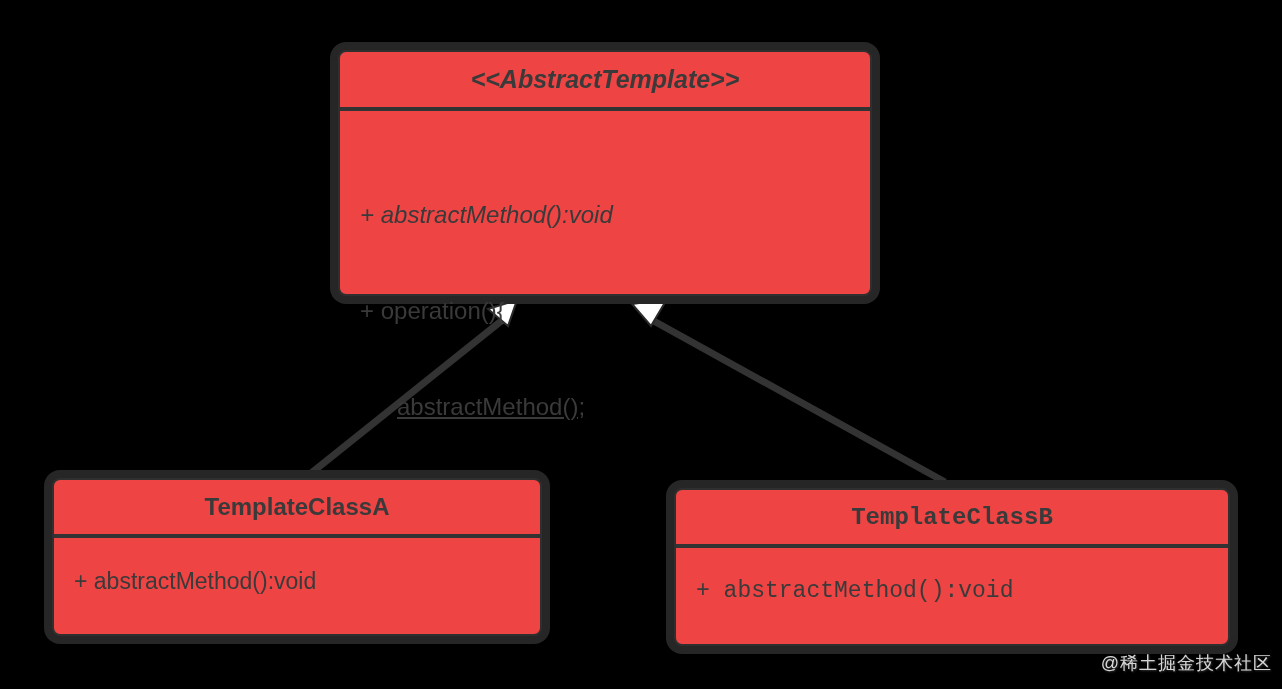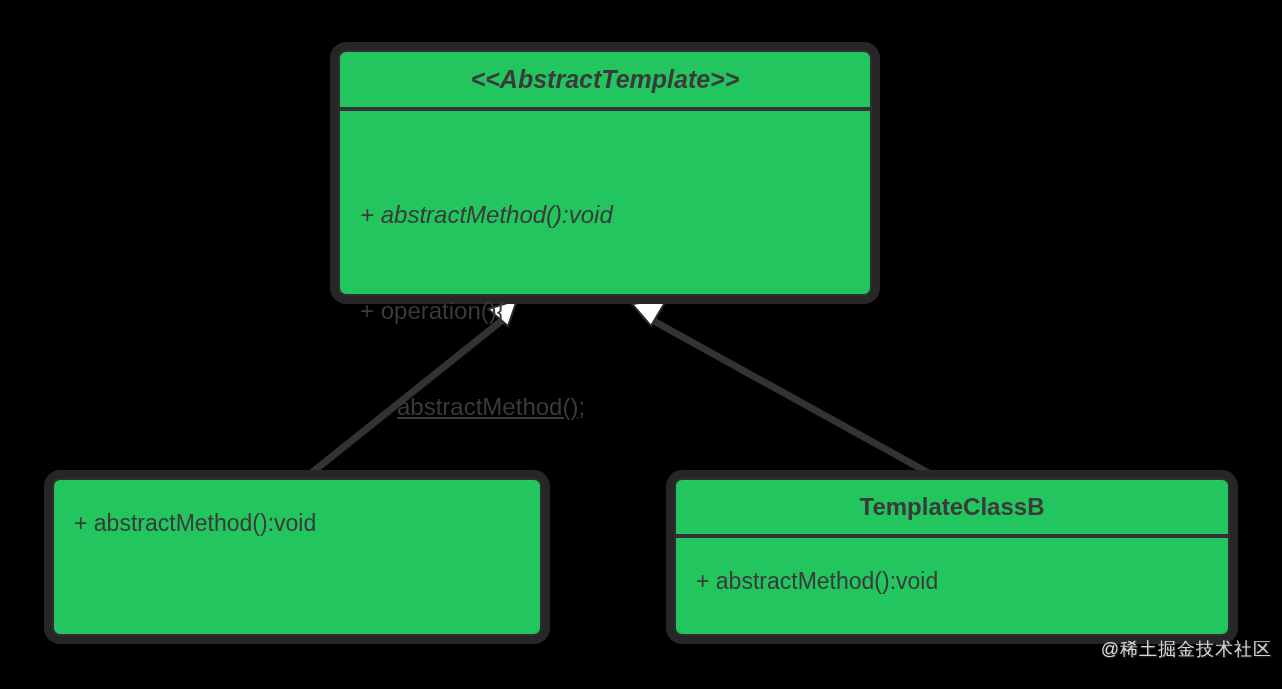--- a/index.html
+++ b/index.html
@@ -12,21 +12,21 @@
     width: 1282px;
     height: 689px;
     background: #000000;
     overflow: hidden;
     font-family: "Liberation Sans", "DejaVu Sans", sans-serif;
   }
 
   
   .uml-box {
     position: absolute;
-    background: #22c55e;
+    background: #ef4444;
     border: 2px solid #2f2f2f;
     border-radius: 8px;
     box-shadow: 0 0 0 8px #262626;
     box-sizing: border-box;
     color: #3a3a3a;
   }
   .uml-title {
     display: flex;
     align-items: center;
     justify-content: center;
@@ -52,36 +52,36 @@
   
   .subclass .uml-title { height: 54px; font-size: 24px; font-style: normal; }
   .subclass .uml-body {
     display: flex;
     align-items: center;
     padding-left: 20px;
     font-size: 23px;
     height: 92px;
   }
   #class-a-box { left: 52px;  top: 478px; width: 490px; height: 158px; }
-  #class-b-box { left: 674px; top: 478px; width: 556px; height: 158px; }
+  #class-b-box { left: 674px; top: 488px; width: 556px; height: 158px; font-family: Liberation Mono, monospace; }
 
   
   #connector-layer {
     position: absolute;
     left: 0; top: 0;
     width: 1282px;
     height: 689px;
     pointer-events: none;
   }
 
   
   #watermark {
     position: absolute;
     right: 10px;
-    bottom: 28px;
+    bottom: 14px;
     font-size: 18px;
     letter-spacing: 1px;
     color: rgba(230, 230, 230, 0.92);
     text-shadow: 1px 1px 2px rgba(60,60,60,0.9);
   }
 </style>
 </head>
 <body>
 
 <div id="stage">
@@ -97,20 +97,21 @@
     <div class="uml-title stereotype">&lt;&lt;AbstractTemplate&gt;&gt;</div>
     <div class="uml-body">
       <div class="member-line italic">+ abstractMethod():void</div>
       <div class="member-line">+ operation(){</div>
       <div class="member-line indent-1">abstractMethod();</div>
       <div class="member-line">}</div>
     </div>
   </div>
 
   <div id="class-a-box" class="uml-box subclass">
+    <div class="uml-title">TemplateClassA</div>
     <div class="uml-body">
       <div class="member-line">+ abstractMethod():void</div>
     </div>
   </div>
 
   <div id="class-b-box" class="uml-box subclass">
     <div class="uml-title">TemplateClassB</div>
     <div class="uml-body">
       <div class="member-line">+ abstractMethod():void</div>
     </div>

